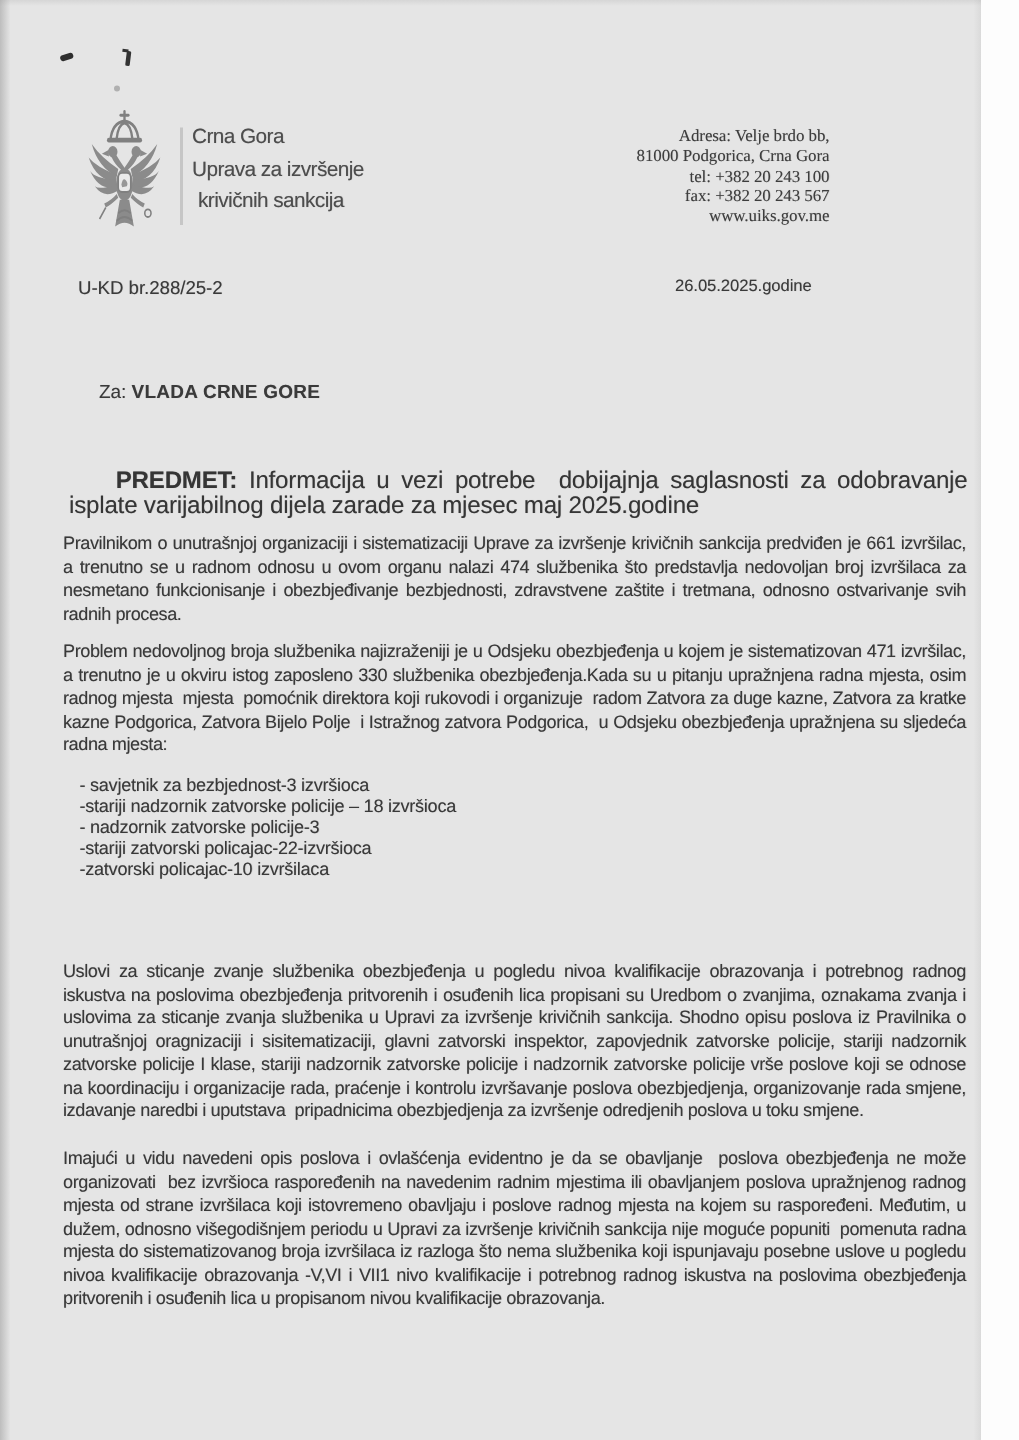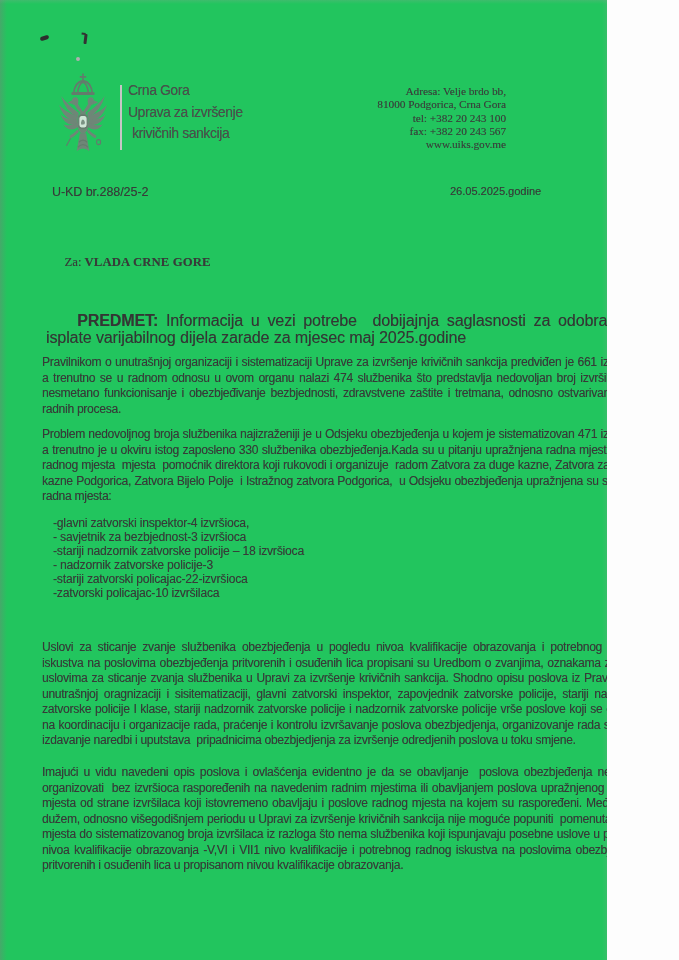--- a/index.html
+++ b/index.html
@@ -1,20 +1,20 @@
 <!DOCTYPE html>
 <html><head>
 <meta charset="utf-8">
 <style>
   * { margin:0; padding:0; box-sizing:border-box; }
   html, body { width:679px; height:960px; }
   body { background:#fdfdfd; }
   .page {
-    position:relative; width:607px; height:960px; overflow:hidden;
-    background:#22c55e;
+    position:relative; width:654px; height:960px; overflow:hidden;
+    background:#e5e5e5;
     font-family:"Liberation Sans","DejaVu Sans",sans-serif;
     color:#3a3a3a;
     text-shadow:0.2px 0.2px 0.45px rgba(30,30,30,0.35);
   }
   
   .edge-left  { position:absolute; left:0; top:0; width:7px; height:100%;
     background:linear-gradient(to right, rgba(125,125,125,0.38), rgba(125,125,125,0)); }
   .edge-top   { position:absolute; left:0; top:0; width:100%; height:4px;
     background:linear-gradient(to bottom, rgba(160,160,160,0.22), rgba(160,160,160,0)); }
   .edge-right { position:absolute; right:0; top:0; width:5px; height:100%;
@@ -31,21 +31,21 @@
   .hdr-divider { position:absolute; left:120px; top:85px; width:2px; height:65px; background:#c6c6c6; }
   .org-block { position:absolute; left:128px; top:80px; font-size:13.8px; letter-spacing:-0.35px;
     line-height:21.6px; color:#4d4d4d; }
   .org-block .l3 { padding-left:4px; }
   .contact-block { position:absolute; right:101px; top:85px; text-align:right;
     font-family:"Liberation Serif","DejaVu Serif",serif; font-size:11.2px; line-height:13.3px; color:#3d3d3d; }
   
   .ref-number { position:absolute; left:52px; top:185px; font-size:12.4px; }
   .doc-date   { position:absolute; left:450px; top:185px; font-size:11px; }
   
-  .recipient-line { position:absolute; left:52px; top:240px; font-size:12.6px; white-space:pre-wrap;font-family:Liberation Serif, serif; }
+  .recipient-line { position:absolute; left:52px; top:240px; font-size:12.6px; white-space:pre-wrap; }
   .recipient-line .name { font-weight:700; letter-spacing:0.2px; }
   
   .subject-line { position:absolute; left:46px; top:296px; width:599px; font-size:16px;
     line-height:16.8px; text-align:justify; white-space:pre-wrap; letter-spacing:-0.1px; color:#353535; }
   .subject-line .label { font-weight:700; }
   
   .para { position:absolute; left:42px; width:602px; font-size:12px; line-height:15.5px;
     letter-spacing:-0.25px; text-align:justify; white-space:pre-wrap; color:#393939; }
   .p1 { top:355px; } .p2 { top:427px; } .p3 { top:640px; } .p4 { top:765px; }
   .vacancy-list { position:absolute; left:53px; top:516px; font-size:12px;
@@ -127,21 +127,20 @@
   </div>
 
   <div class="subject-line">
     <span class="label">PREDMET:</span><span> Informacija u vezi potrebe  dobijajnja saglasnosti za odobravanje isplate varijabilnog dijela zarade za mjesec maj 2025.godine</span>
   </div>
 
   <div class="para p1">Pravilnikom o unutrašnjoj organizaciji i sistematizaciji Uprave za izvršenje krivičnih sankcija predviđen je 661 izvršilac, a trenutno se u radnom odnosu u ovom organu nalazi 474 službenika što predstavlja nedovoljan broj izvršilaca za nesmetano funkcionisanje i obezbjeđivanje bezbjednosti, zdravstvene zaštite i tretmana, odnosno ostvarivanje svih radnih procesa.</div>
   <div class="para p2">Problem nedovoljnog broja službenika najizraženiji je u Odsjeku obezbjeđenja u kojem je sistematizovan 471 izvršilac, a trenutno je u okviru istog zaposleno 330 službenika obezbjeđenja.Kada su u pitanju upražnjena radna mjesta, osim radnog mjesta  mjesta  pomoćnik direktora koji rukovodi i organizuje  radom Zatvora za duge kazne, Zatvora za kratke kazne Podgorica, Zatvora Bijelo Polje  i Istražnog zatvora Podgorica,  u Odsjeku obezbjeđenja upražnjena su sljedeća radna mjesta:</div>
 
   <div class="vacancy-list">
-    <div>-glavni zatvorski inspektor-4 izvršioca,</div>
     <div>- savjetnik za bezbjednost-3 izvršioca</div>
     <div>-stariji nadzornik zatvorske policije – 18 izvršioca</div>
     <div>- nadzornik zatvorske policije-3</div>
     <div>-stariji zatvorski policajac-22-izvršioca</div>
     <div>-zatvorski policajac-10 izvršilaca</div>
   </div>
 
   <div class="para p3">Uslovi za sticanje zvanje službenika obezbjeđenja u pogledu nivoa kvalifikacije obrazovanja i potrebnog radnog iskustva na poslovima obezbjeđenja pritvorenih i osuđenih lica propisani su Uredbom o zvanjima, oznakama zvanja i uslovima za sticanje zvanja službenika u Upravi za izvršenje krivičnih sankcija. Shodno opisu poslova iz Pravilnika o unutrašnjoj oragnizaciji i sisitematizaciji, glavni zatvorski inspektor, zapovjednik zatvorske policije, stariji nadzornik zatvorske policije I klase, stariji nadzornik zatvorske policije i nadzornik zatvorske policije vrše poslove koji se odnose na koordinaciju i organizacije rada, praćenje i kontrolu izvršavanje poslova obezbjedjenja, organizovanje rada smjene, izdavanje naredbi i uputstava  pripadnicima obezbjedjenja za izvršenje odredjenih poslova u toku smjene.</div>
   <div class="para p4">Imajući u vidu navedeni opis poslova i ovlašćenja evidentno je da se obavljanje  poslova obezbjeđenja ne može organizovati  bez izvršioca raspoređenih na navedenim radnim mjestima ili obavljanjem poslova upražnjenog radnog mjesta od strane izvršilaca koji istovremeno obavljaju i poslove radnog mjesta na kojem su raspoređeni. Međutim, u dužem, odnosno višegodišnjem periodu u Upravi za izvršenje krivičnih sankcija nije moguće popuniti  pomenuta radna mjesta do sistematizovanog broja izvršilaca iz razloga što nema službenika koji ispunjavaju posebne uslove u pogledu nivoa kvalifikacije obrazovanja -V,VI i VII1 nivo kvalifikacije i potrebnog radnog iskustva na poslovima obezbjeđenja pritvorenih i osuđenih lica u propisanom nivou kvalifikacije obrazovanja.</div>
 

